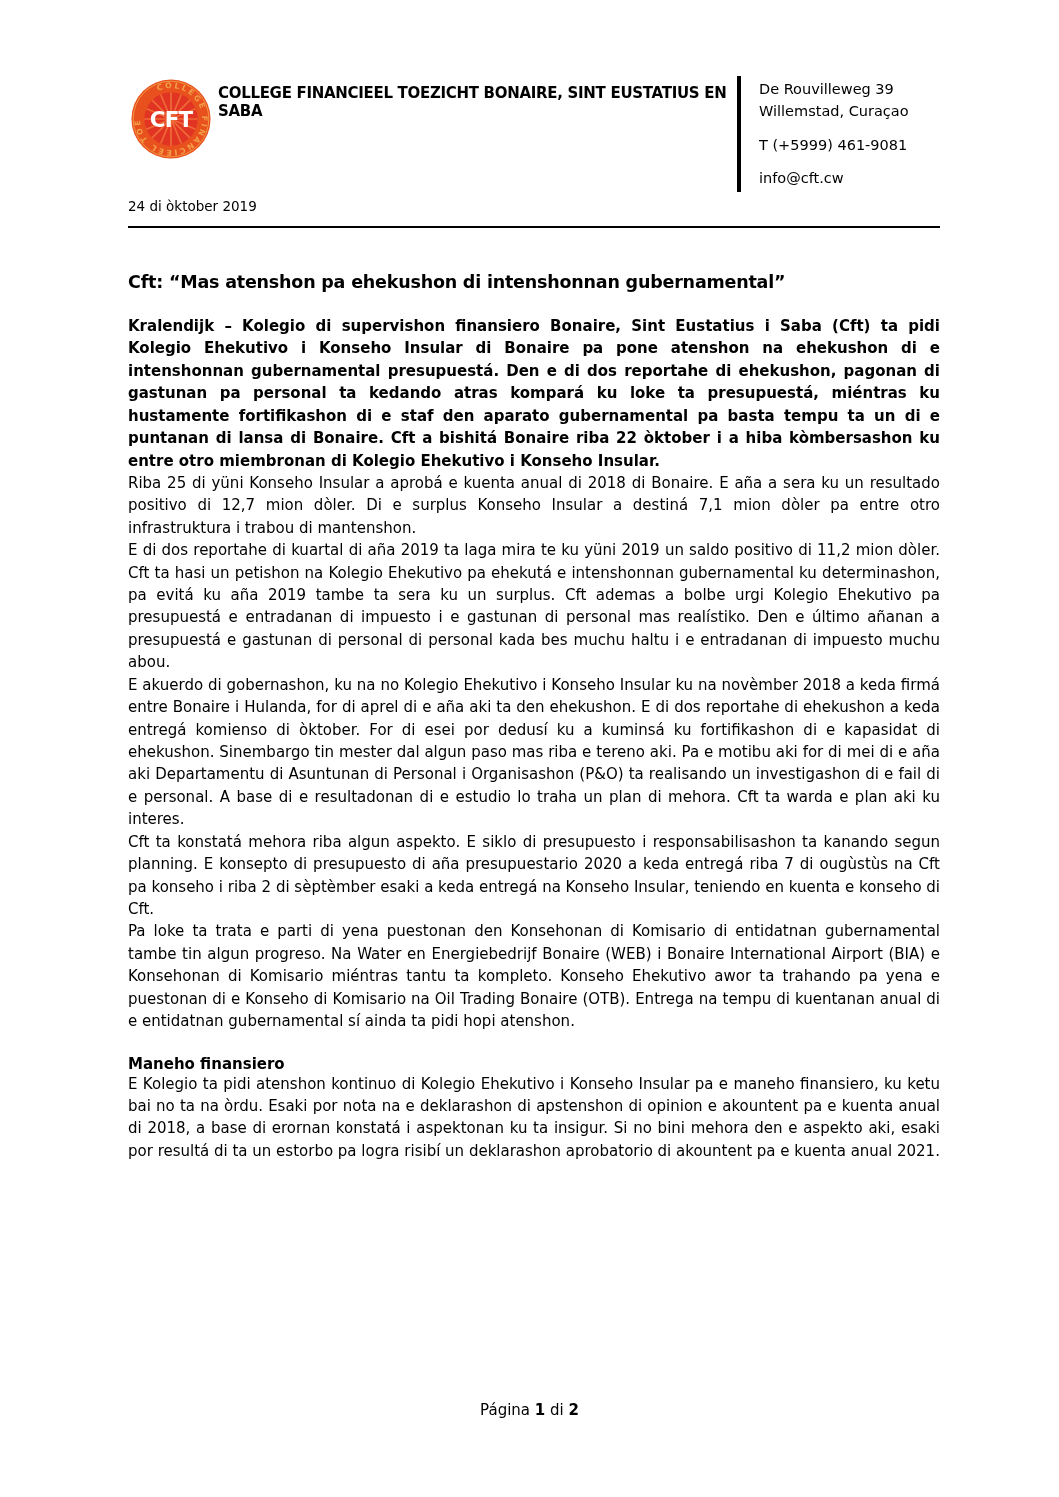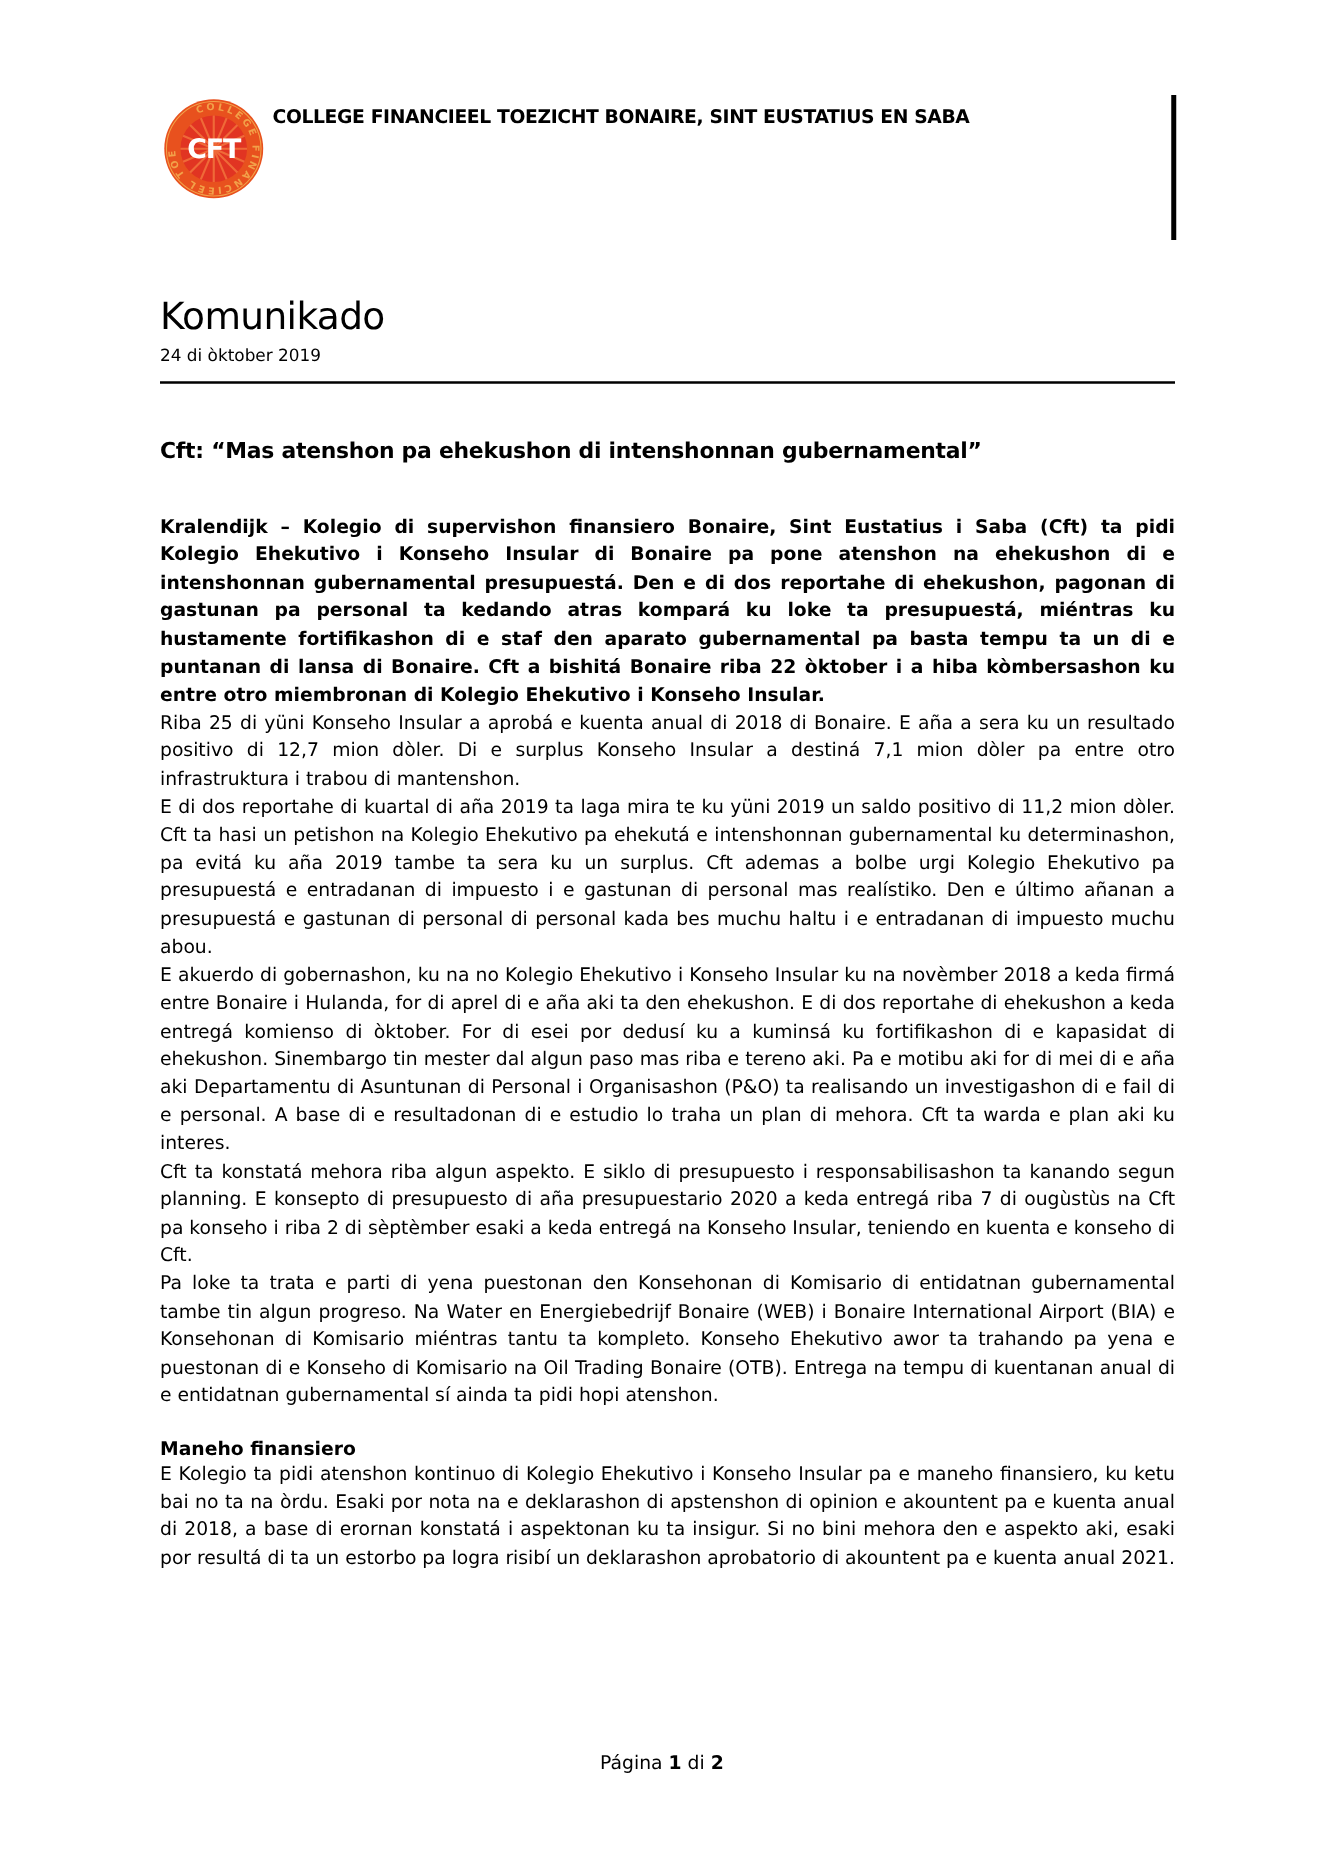--- a/index.html
+++ b/index.html
@@ -59,21 +59,21 @@
     border-bottom: 2px solid #000;
   }
   .headline {
     margin-top: 44px;
     font-size: 17.5px;
     font-weight: bold;
     letter-spacing: -0.2px;
   }
   
   .lead {
-    margin-top: 39px;
+    margin-top: 23px;
     font-size: 15px;
     font-weight: bold;
     line-height: 1.495;
     text-align: justify;
   }
   .section-heading {
     margin-top: 22px;
     font-size: 15px;
     font-weight: bold;
   }
@@ -120,24 +120,31 @@
           <line x1="38" y1="78.5" x2="62" y2="21.5"></line>
         </g>
         <text font-family="DejaVu Sans, sans-serif" font-size="9" font-weight="bold" fill="#F2A149" letter-spacing="2.5">
           <textPath href="#ringPath" startOffset="18%">COLLEGE FINANCIEEL TOEZICHT</textPath>
         </text>
         <text x="50" y="59" text-anchor="middle" font-family="DejaVu Sans, sans-serif" font-size="25" font-weight="bold" fill="#FFFFFF" letter-spacing="-1">CFT</text>
       </svg>
     </div>
     <div class="org-name">COLLEGE FINANCIEEL TOEZICHT BONAIRE, SINT EUSTATIUS EN SABA</div>
     <div class="header-divider"></div>
+    <div class="address-block">
+      <div>De Rouvilleweg 39</div>
+      <div>Willemstad, Curaçao</div>
+      <div class="gap"></div>
+      <div>T (+5999) 461-9081</div>
+      <div class="gap"></div>
+      <div><a href="#">info@cft.cw</a></div>
+    </div>
   </div>
 
   <div class="main">
-    <h1 class="doc-title">Komunikado</h1>
     <div class="doc-date">24 di òktober 2019</div>
 
     <h2 class="headline">Cft: “Mas atenshon pa ehekushon di intenshonnan gubernamental”</h2>
 
     <p class="lead">Kralendijk – Kolegio di supervishon finansiero Bonaire, Sint Eustatius i Saba (Cft) ta pidi Kolegio Ehekutivo i Konseho Insular di Bonaire pa pone atenshon na ehekushon di e intenshonnan gubernamental presupuestá. Den e di dos reportahe di ehekushon, pagonan di gastunan pa personal ta kedando atras kompará ku loke ta presupuestá, miéntras ku hustamente fortifikashon di e staf den aparato gubernamental pa basta tempu ta un di e puntanan di lansa di Bonaire. Cft a bishitá Bonaire riba 22 òktober i a hiba kòmbersashon ku entre otro miembronan di Kolegio Ehekutivo i Konseho Insular.</p>
 
     <p class="para">Riba 25 di yüni Konseho Insular a aprobá e kuenta anual di 2018 di Bonaire. E aña a sera ku un resultado positivo di 12,7 mion dòler. Di e surplus Konseho Insular a destiná 7,1 mion dòler pa entre otro infrastruktura i trabou di mantenshon.</p>
     <p class="para">E di dos reportahe di kuartal di aña 2019 ta laga mira te ku yüni 2019 un saldo positivo di 11,2 mion dòler. Cft ta hasi un petishon na Kolegio Ehekutivo pa ehekutá e intenshonnan gubernamental ku determinashon, pa evitá ku aña 2019 tambe ta sera ku un surplus. Cft ademas a bolbe urgi Kolegio Ehekutivo pa presupuestá e entradanan di impuesto i e gastunan di personal mas realístiko. Den e último añanan a presupuestá e gastunan di personal di personal kada bes muchu haltu i e entradanan di impuesto muchu abou.</p>
 
     <p class="para">E akuerdo di gobernashon, ku na no Kolegio Ehekutivo i Konseho Insular ku na novèmber 2018 a keda firmá entre Bonaire i Hulanda, for di aprel di e aña aki ta den ehekushon. E di dos reportahe di ehekushon a keda entregá komienso di òktober. For di esei por dedusí ku a kuminsá ku fortifikashon di e kapasidat di ehekushon. Sinembargo tin mester dal algun paso mas riba e tereno aki. Pa e motibu aki for di mei di e aña aki Departamentu di Asuntunan di Personal i Organisashon (P&amp;O) ta realisando un investigashon di e fail di e personal. A base di e resultadonan di e estudio lo traha un plan di mehora. Cft ta warda e plan aki ku interes.</p>

